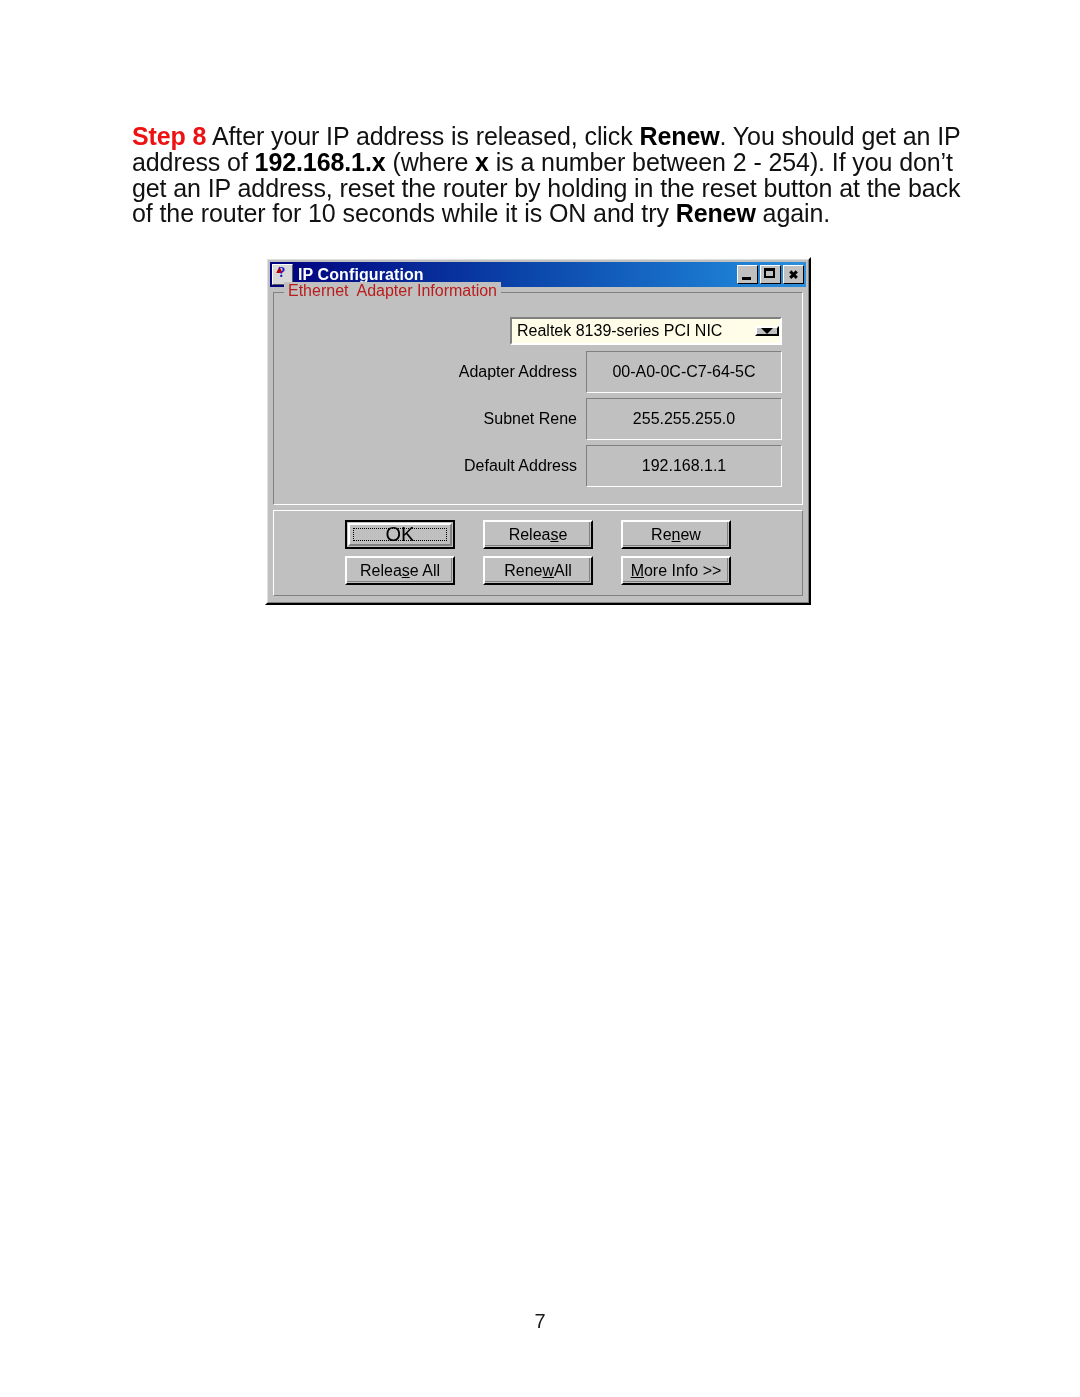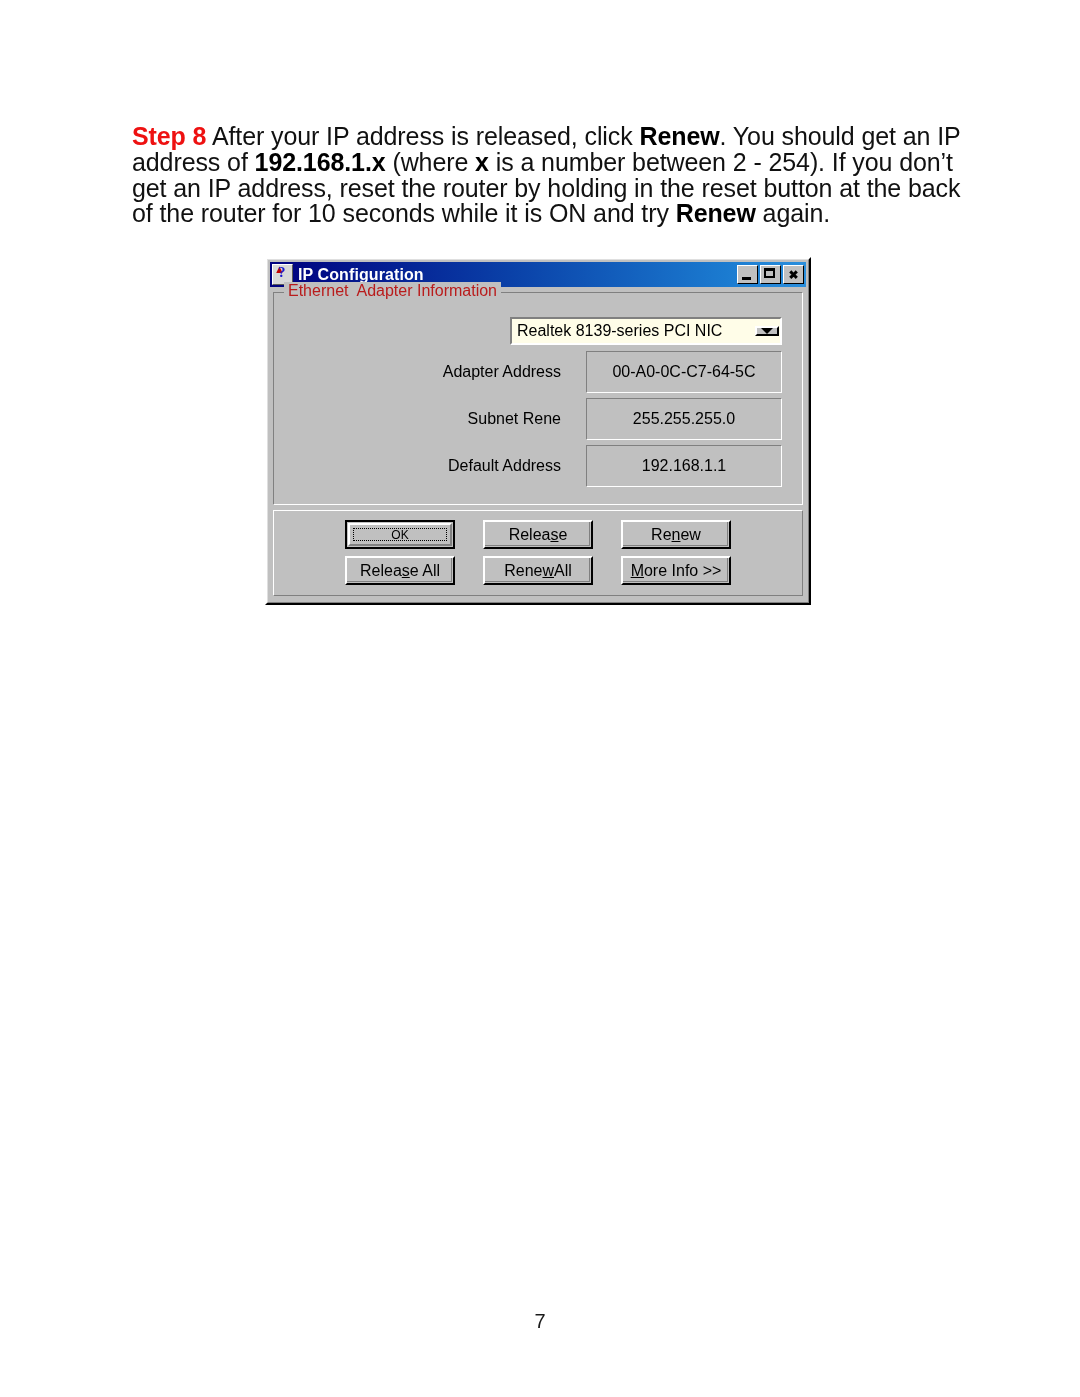--- a/index.html
+++ b/index.html
@@ -211,21 +211,20 @@
     border-left: 6px solid transparent;
     border-right: 6px solid transparent;
     border-top: 6px solid #000;
   }
 
   .field-row {
     display: flex;
     align-items: center;
     justify-content: flex-end;
     margin: 0 12px 5px 0;
-    gap: 16px;
   }
   .field-label {
     font-size: 16px;
     color: #000;
     text-align: right;
     padding-right: 9px;
     white-space: nowrap;
   }
   .field-value {
     width: 196px;
@@ -301,21 +300,21 @@
     justify-content: center;
     box-sizing: border-box;
   }
   .btn-default .focus-rect {
     width: calc(100% - 6px);
     height: calc(100% - 6px);
     border: 1px dotted #000;
     display: flex;
     align-items: center;
     justify-content: center;
-    font-size: 12px;
+    font-size: 20px;
     box-sizing: border-box;
   }
   .u { text-decoration: underline; }
 </style>
 </head>
 <body>
 
 <div class="doc-paragraph"><span class="step-label">Step 8</span><span> After your IP address is released, click </span><span class="b">Renew</span><span>. You should get an IP address of </span><span class="b">192.168.1.x</span><span> (where </span><span class="b">x</span><span> is a number between 2 - 254). If you don’t get an IP address, reset the router by holding in the reset button at the back of the router for 10 seconds while it is ON and try </span><span class="b">Renew</span><span> again.</span></div>
 
 <div class="dialog">

